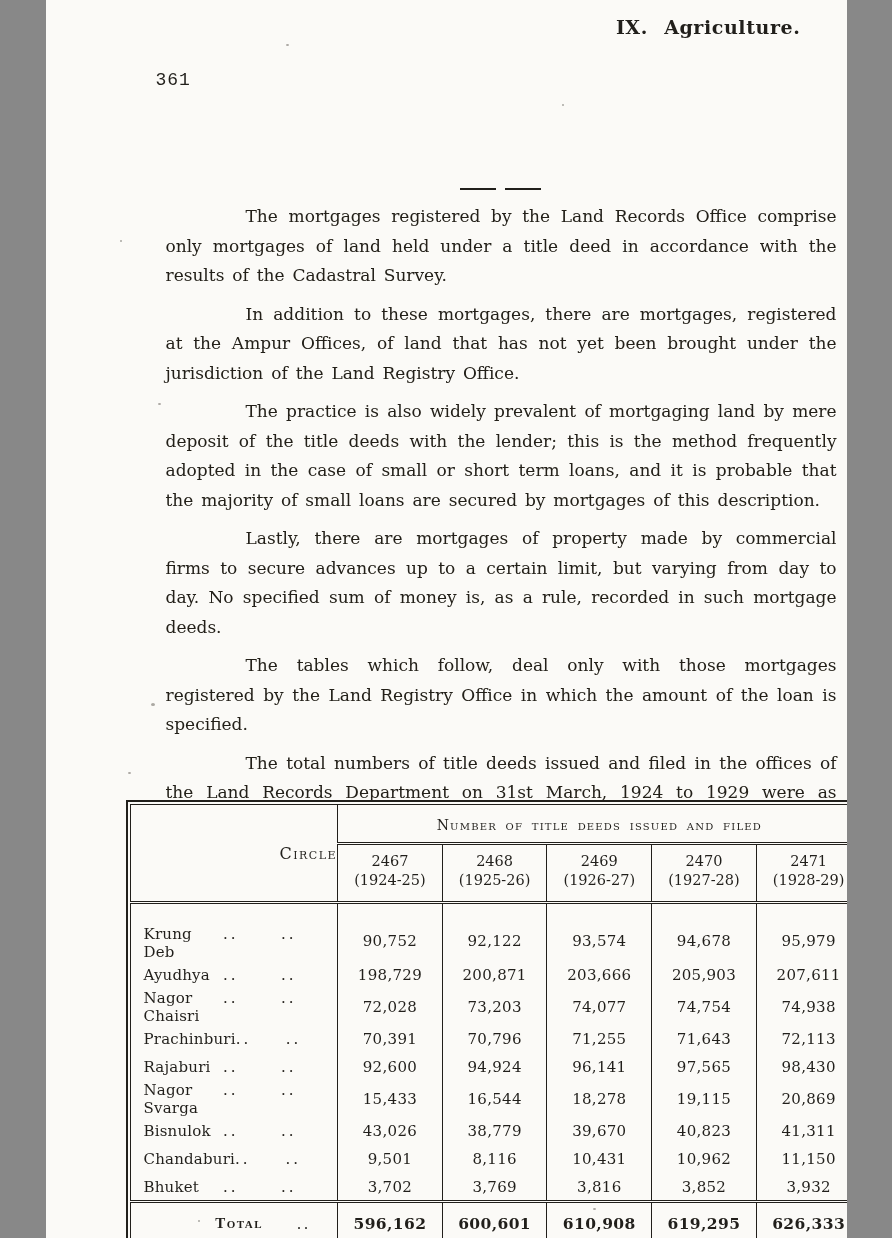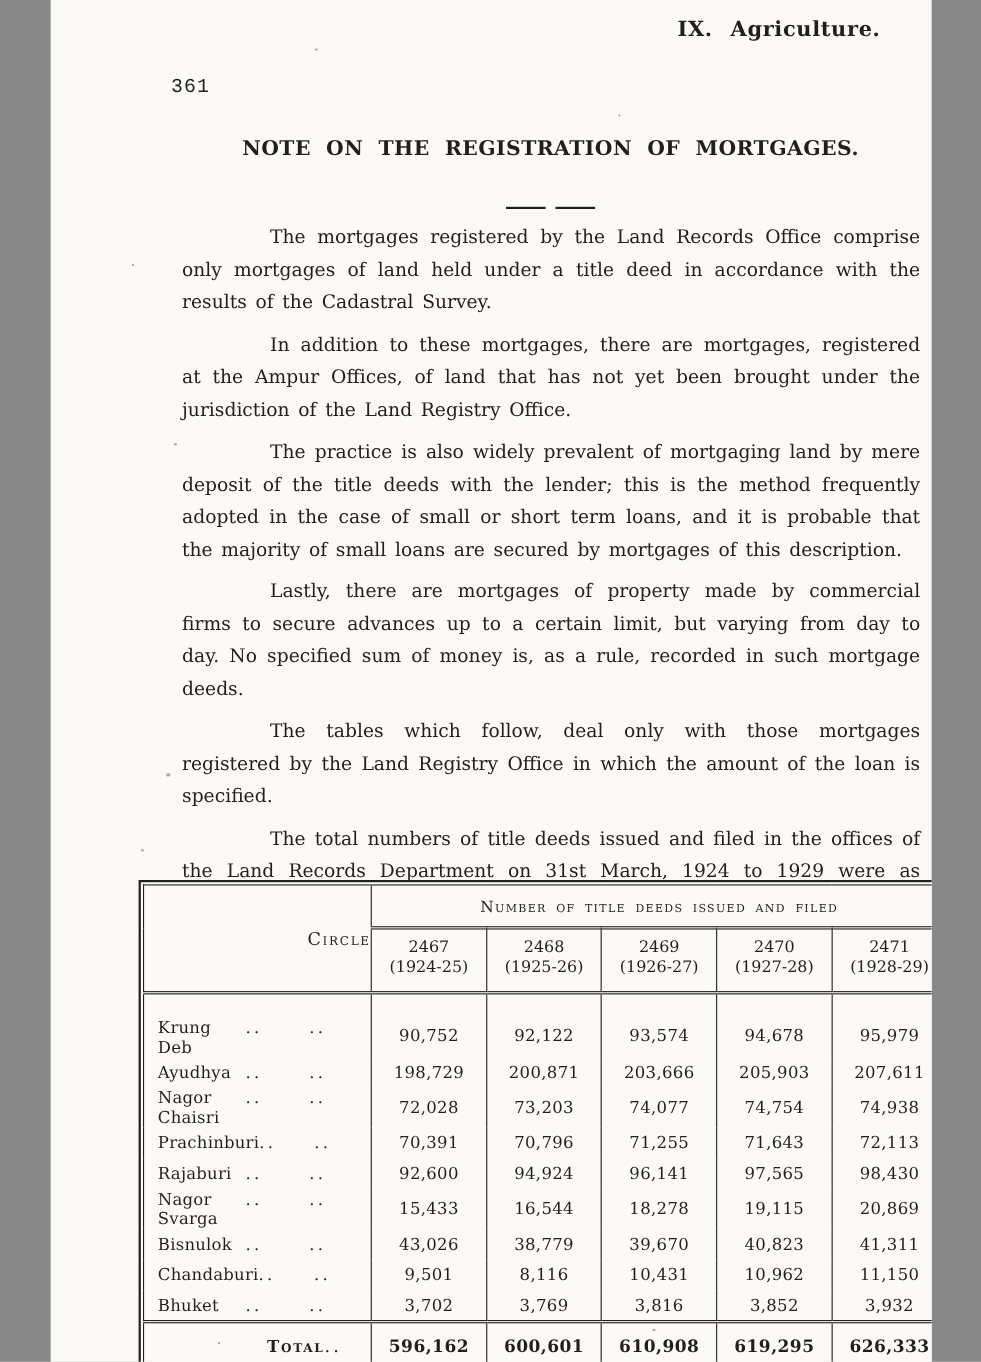--- a/index.html
+++ b/index.html
@@ -32,34 +32,33 @@
   td.c-num { text-align:center; border-left:1px solid var(--ink); font-size:15px; padding:4.5px 0; letter-spacing:.3px; }
   tbody tr:first-child td { padding-top:21px; }
   tbody td { height:28px; }
   .circ { display:flex; align-items:baseline; padding:0 22px 0 13px; font-size:15px; }
   .circ .cname { flex:1; letter-spacing:.2px; }
   .circ .lead { width:58px; letter-spacing:3px; color:#2a2722; }
   .circ .lead:last-child { width:34px; }
 
   tr.total-row td { border-top:3px double var(--ink); padding:11px 0 12px; }
   tr.total-row td.c-num { font-weight:bold; font-size:15.5px; letter-spacing:.4px; }
-  .total-cell { display:flex; justify-content:flex-end; align-items:flex-end; padding-right:26px; }
+  .total-cell { display:flex; justify-content:flex-end; align-items:center; gap:34px; padding-right:26px;font-family:Liberation Serif, serif; }
   .total-cell .tlabel { font-variant:small-caps; font-size:15px; letter-spacing:1.5px; font-weight:bold; }
   .total-cell .lead { letter-spacing:3px; }
 
   .speck { position:absolute; background:#5a564e; border-radius:50%; opacity:.5; }
 </style>
 </head>
 <body>
 
 <div class="page">
 
   <div class="section-header">IX.  Agriculture.</div>
   <div class="page-number">361</div>
-  <div class="page-title">NOTE ON THE REGISTRATION OF MORTGAGES.</div>
   <div class="title-rule"><i></i><i></i></div>
 
   <div class="body-text">
     <p>The mortgages registered by the Land Records Office comprise only mortgages of land held under a title deed in accordance with the results of the Cadastral Survey.</p>
     <p>In addition to these mortgages, there are mortgages, registered at the Ampur Offices, of land that has not yet been brought under the jurisdiction of the Land Registry Office.</p>
     <p>The practice is also widely prevalent of mortgaging land by mere deposit of the title deeds with the lender; this is the method frequently adopted in the case of small or short term loans, and it is probable that the majority of small loans are secured by mortgages of this description.</p>
     <p>Lastly, there are mortgages of property made by commercial firms to secure advances up to a certain limit, but varying from day to day.  No specified sum of money is, as a rule, recorded in such mortgage deeds.</p>
     <p>The tables which follow, deal only with those mortgages registered by the Land Registry Office in which the amount of the loan is specified.</p>
     <p>The total numbers of title deeds issued and filed in the offices of the Land Records Department on 31st March, 1924 to 1929 were as follows :—</p>
   </div>

